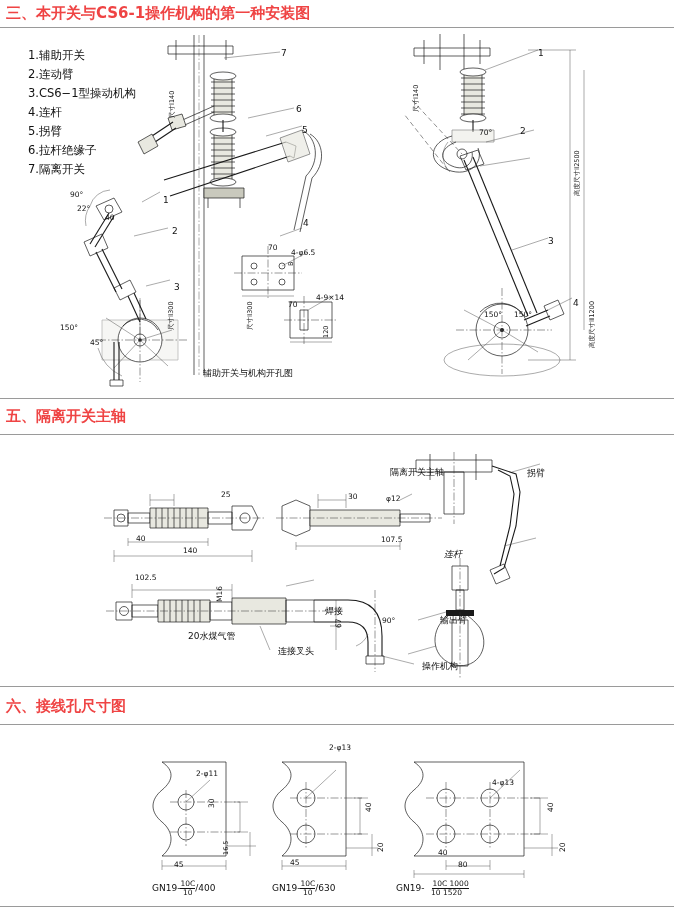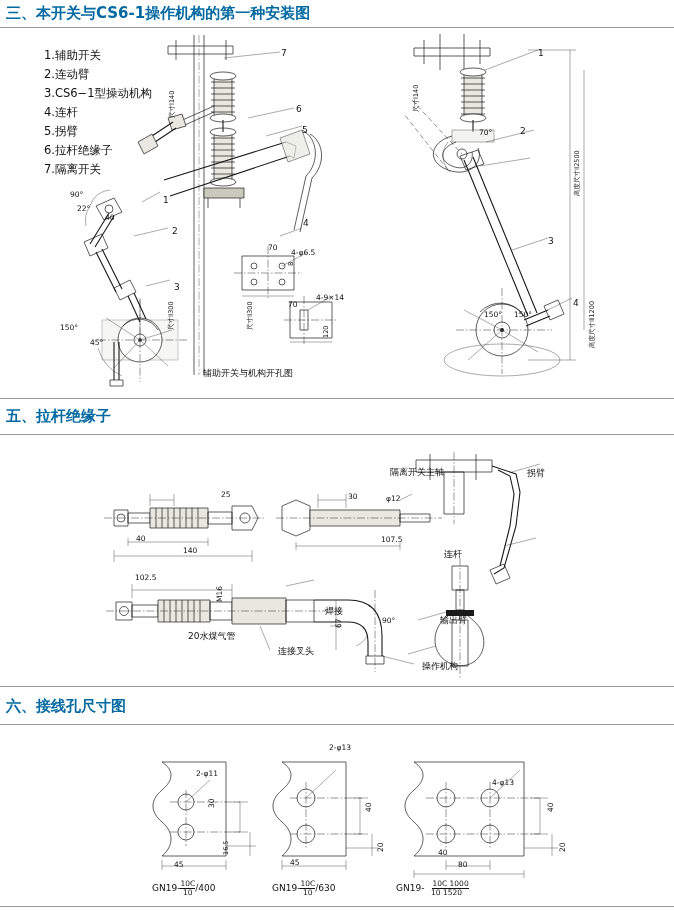--- a/index.html
+++ b/index.html
@@ -8,21 +8,21 @@
     background:#ffffff;
     font-family:"DejaVu Sans","Liberation Sans",sans-serif;
     color:#111;
     position:relative;
     overflow:hidden;
   }
   .page{position:relative;width:674px;height:920px;}
 
   
   .sec-head{
-    font-size:15px;font-weight:bold;color:#0369a1;
+    font-size:15px;font-weight:bold;color:#ef4444;
     position:absolute;white-space:nowrap;
   }
   .rule{position:absolute;height:1px;background:#9a9a9a;}
 
   
   .t{position:absolute;white-space:nowrap;font-size:11px;color:#111;}
   .t.sm{font-size:9px;}
   .t.xs{font-size:7.5px;}
   .t.xxs{font-size:6.5px;}
 
@@ -48,21 +48,21 @@
   .tbl td{border:0.6px solid #1a1a1a;padding:0px 2px;text-align:center;height:10px;}
 </style>
 </head>
 <body>
 
 <div class="page">
 
   <div class="sec-head" style="left:6px;top:4px;">三、本开关与CS6-1操作机构的第一种安装图</div>
   <div class="rule" style="left:0px;top:27px;width:674px;"></div>
 
-  <div class="list" style="left:28px;top:46px;margin-left:16px;">
+  <div class="list" style="left:28px;top:46px;">
     <div>1.辅助开关</div>
     <div>2.连动臂</div>
     <div>3.CS6−1型操动机构</div>
     <div>4.连杆</div>
     <div>5.拐臂</div>
     <div>6.拉杆绝缘子</div>
     <div>7.隔离开关</div>
   </div>
 
   <div class="canvas" style="left:18px;top:30px;">
@@ -261,21 +261,21 @@
   <div class="t xs" style="left:479px;top:128px;">70°</div>
   <div class="t xs" style="left:514px;top:310px;">150°</div>
   <div class="t xs" style="left:484px;top:310px;">150°</div>
 
   <div class="t xxs" style="left:412px;top:112px;transform:rotate(-90deg);transform-origin:left top;">尺寸Ⅰ140</div>
   <div class="t xxs" style="left:573px;top:196px;transform:rotate(-90deg);transform-origin:left top;">高度尺寸Ⅱ2500</div>
   <div class="t xxs" style="left:588px;top:348px;transform:rotate(-90deg);transform-origin:left top;">高度尺寸Ⅲ1200</div>
 
 
   <div class="rule" style="left:0px;top:398px;width:674px;"></div>
-  <div class="sec-head" style="left:6px;top:407px;">五、拉杆绝缘子</div>
+  <div class="sec-head" style="left:6px;top:407px;">五、隔离开关主轴</div>
   <div class="rule" style="left:0px;top:434px;width:674px;"></div>
 
   <div class="canvas" style="left:100px;top:450px;">
     <svg width="470" height="235" viewBox="0 0 470 235">
 
       <path class="ln" d="M14 60 L28 60 L28 76 L14 76 Z" fill="#f2f2ec"></path>
       <circle class="ln" cx="21" cy="68" r="4"></circle>
       <path class="ln" d="M28 63 L50 63 L50 73 L28 73 Z" fill="#fff"></path>
       <path class="fillg" d="M50 58 L108 58 L108 78 L50 78 Z"></path>
       <path class="ln" d="M56 58 L56 78 M62 58 L62 78 M68 58 L68 78 M74 58 L74 78 M80 58 L80 78 M86 58 L86 78 M92 58 L92 78 M98 58 L98 78"></path>
@@ -334,21 +334,21 @@
       <path class="ln" d="M348 166 C 330 178 330 206 352 214 C 374 222 392 200 380 178 C 374 170 368 166 368 166"></path>
       <path class="ln" d="M352 170 L368 170 L368 216 L352 216 Z" fill="#f4f4ee"></path>
       <path class="cen" d="M360 108 L360 228"></path>
       <path class="thin" d="M346 162 L318 170"></path>
       <path class="thin" d="M336 196 L308 204"></path>
     </svg>
   </div>
 
   <div class="t sm" style="left:390px;top:466px;">隔离开关主轴</div>
   <div class="t sm" style="left:527px;top:467px;">拐臂</div>
-  <div class="t sm" style="left:444px;top:548px;">连杆</div>
+  <div class="t sm" style="left:444px;top:548px;font-style:italic;">连杆</div>
   <div class="t sm" style="left:440px;top:614px;text-align:center;">输出臂</div>
   <div class="t sm" style="left:422px;top:660px;">操作机构</div>
   <div class="t sm" style="left:325px;top:605px;">焊接</div>
   <div class="t sm" style="left:278px;top:645px;">连接叉头</div>
   <div class="t sm" style="left:188px;top:630px;">20水煤气管</div>
 
   <div class="t xs" style="left:221px;top:490px;">25</div>
   <div class="t xs" style="left:136px;top:534px;">40</div>
   <div class="t xs" style="left:183px;top:546px;">140</div>
   <div class="t xs" style="left:348px;top:492px;">30</div>

